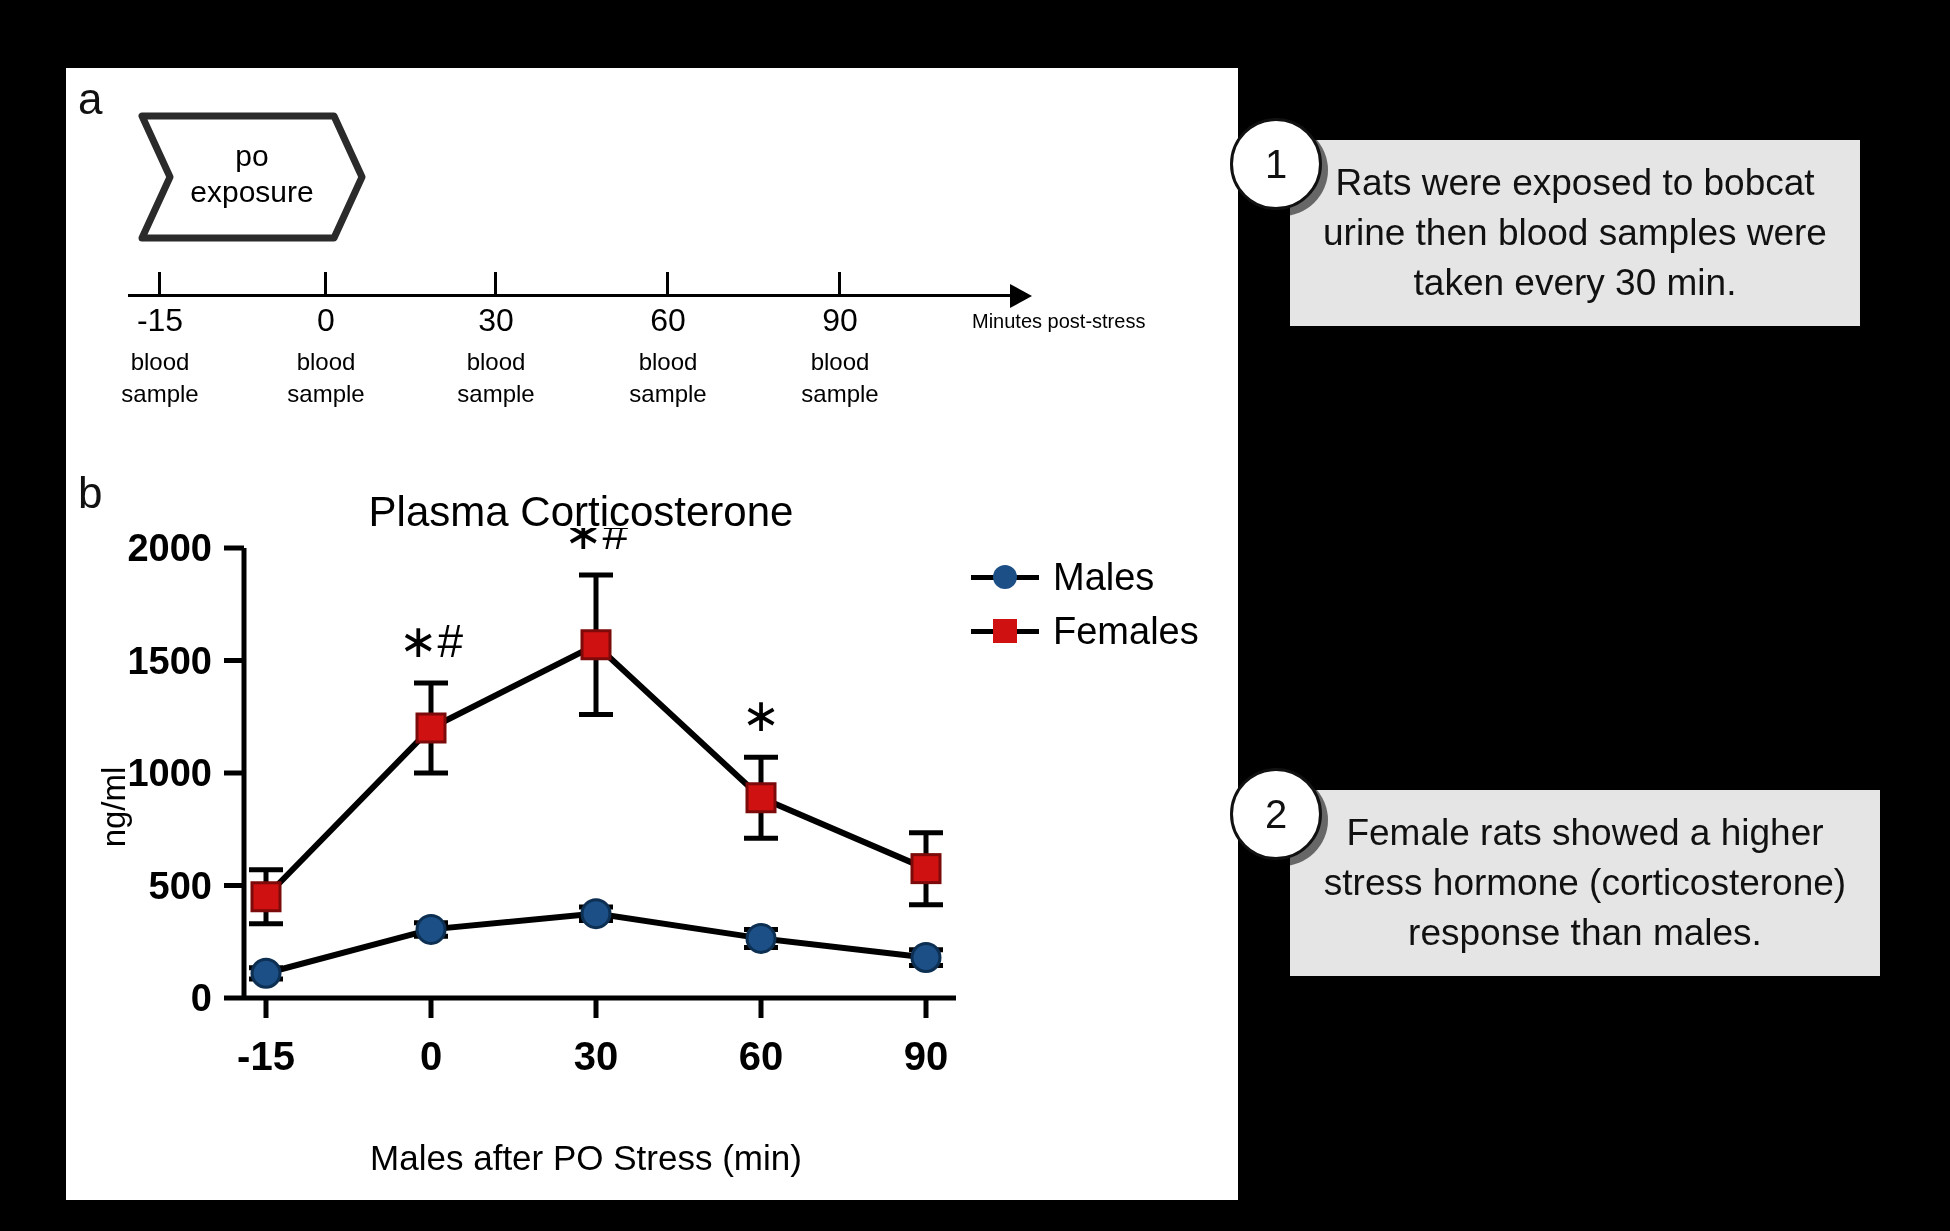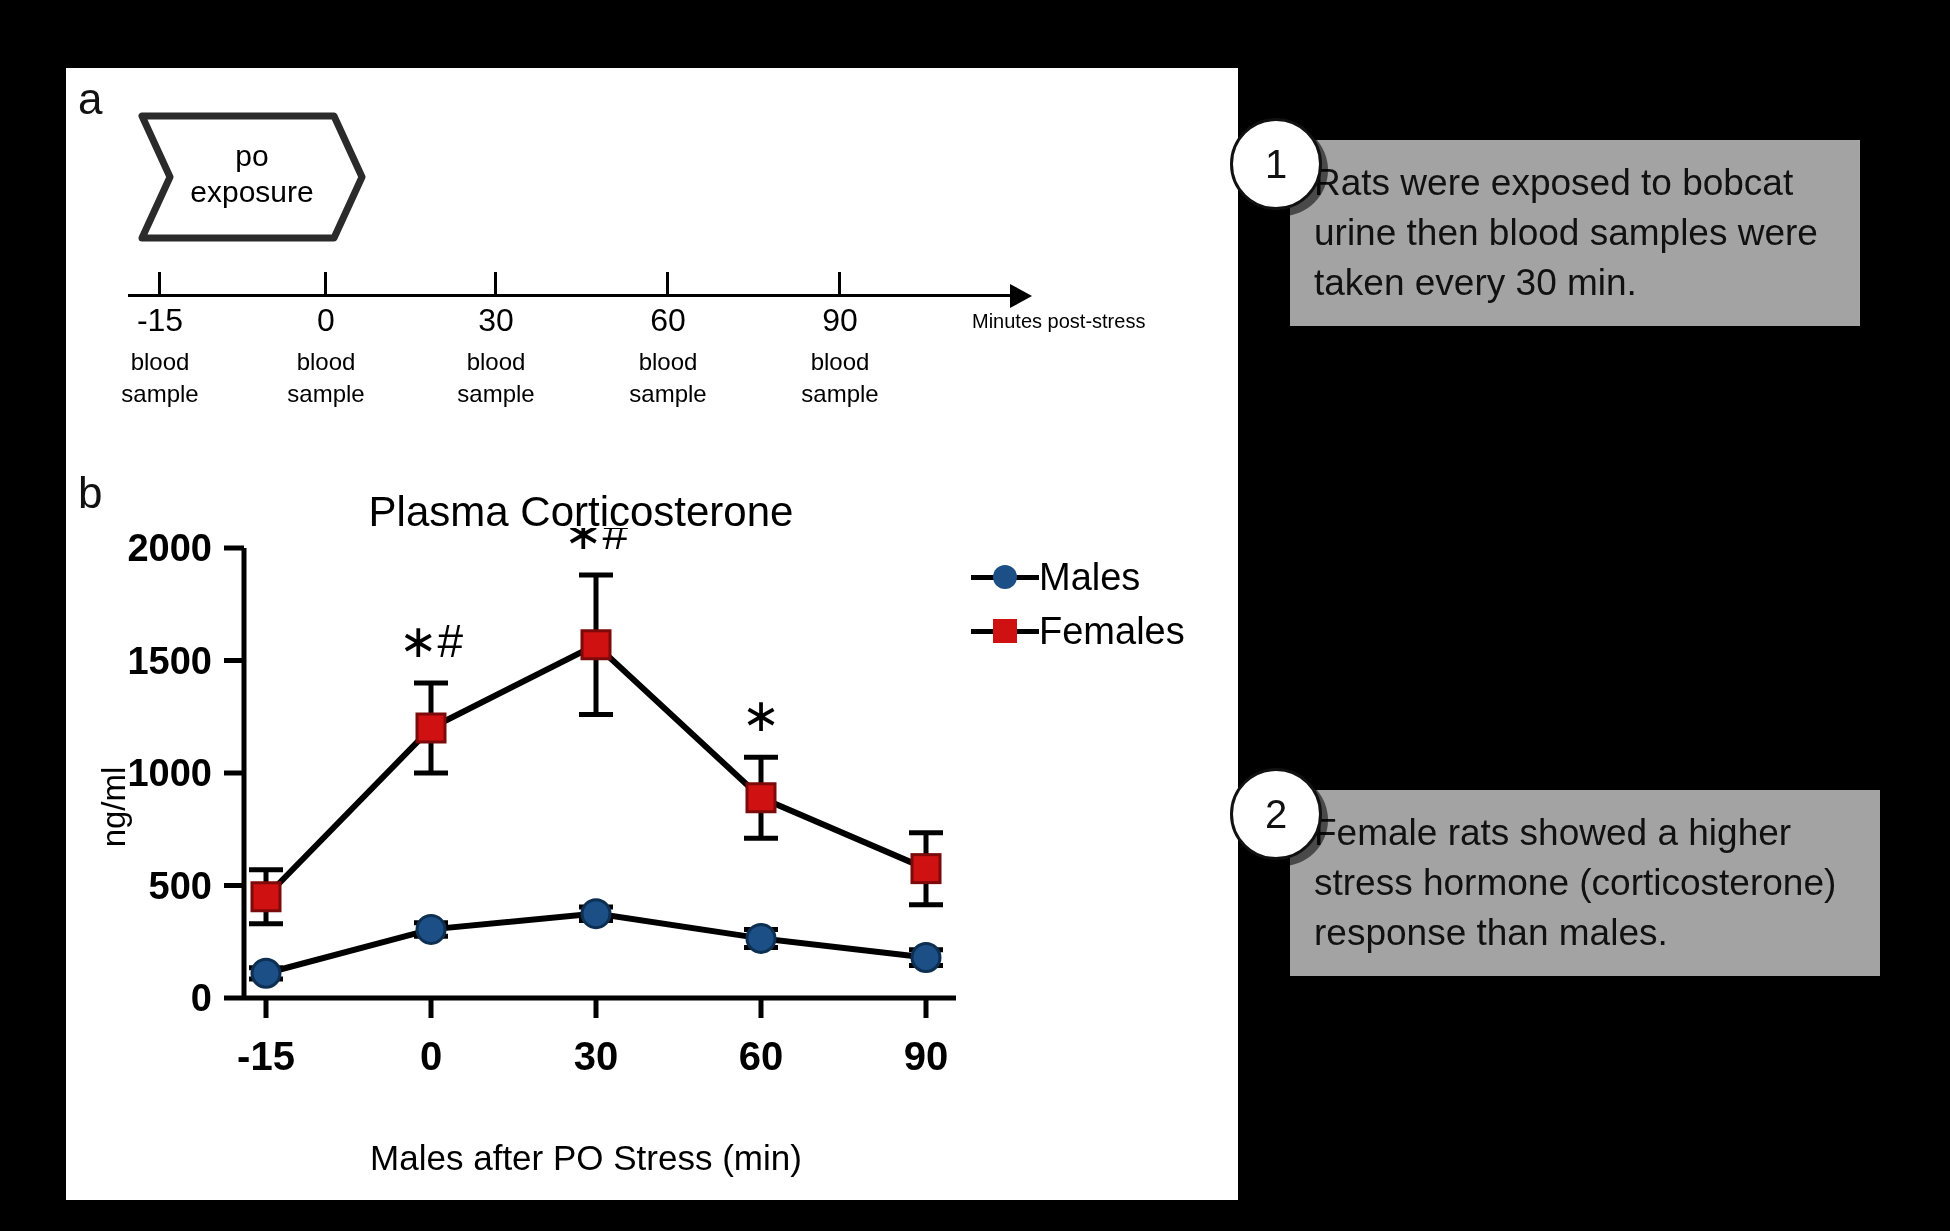--- a/index.html
+++ b/index.html
@@ -163,20 +163,21 @@
     position: absolute;
     left: 905px;
     top: 62px;
     font-size: 38px;
     color: #000;
   }
   .legend-row {
     display: flex;
     align-items: center;
     height: 54px;
+    gap: 14px;
   }
   .legend-line {
     width: 68px;
     height: 5px;
     background: #000;
     position: relative;
     flex: none;
   }
   .legend-mark {
     position: absolute;
@@ -192,25 +193,25 @@
   }
   .legend-mark.square {
     background: #cf1111;
   }
 
   
   .callout {
     position: absolute;
   }
   .callout-box {
-    background: #a3a3a3;
+    background: #e5e5e5;
     color: #111;
     font-size: 37px;
     line-height: 50px;
-    text-align: left;
+    text-align: center;
     padding: 18px 24px;
     box-sizing: border-box;
     box-shadow: 8px 8px 0 rgba(0,0,0,0.55);
   }
   .callout-badge {
     position: absolute;
     width: 86px;
     height: 86px;
     border-radius: 50%;
     background: #ffffff;

